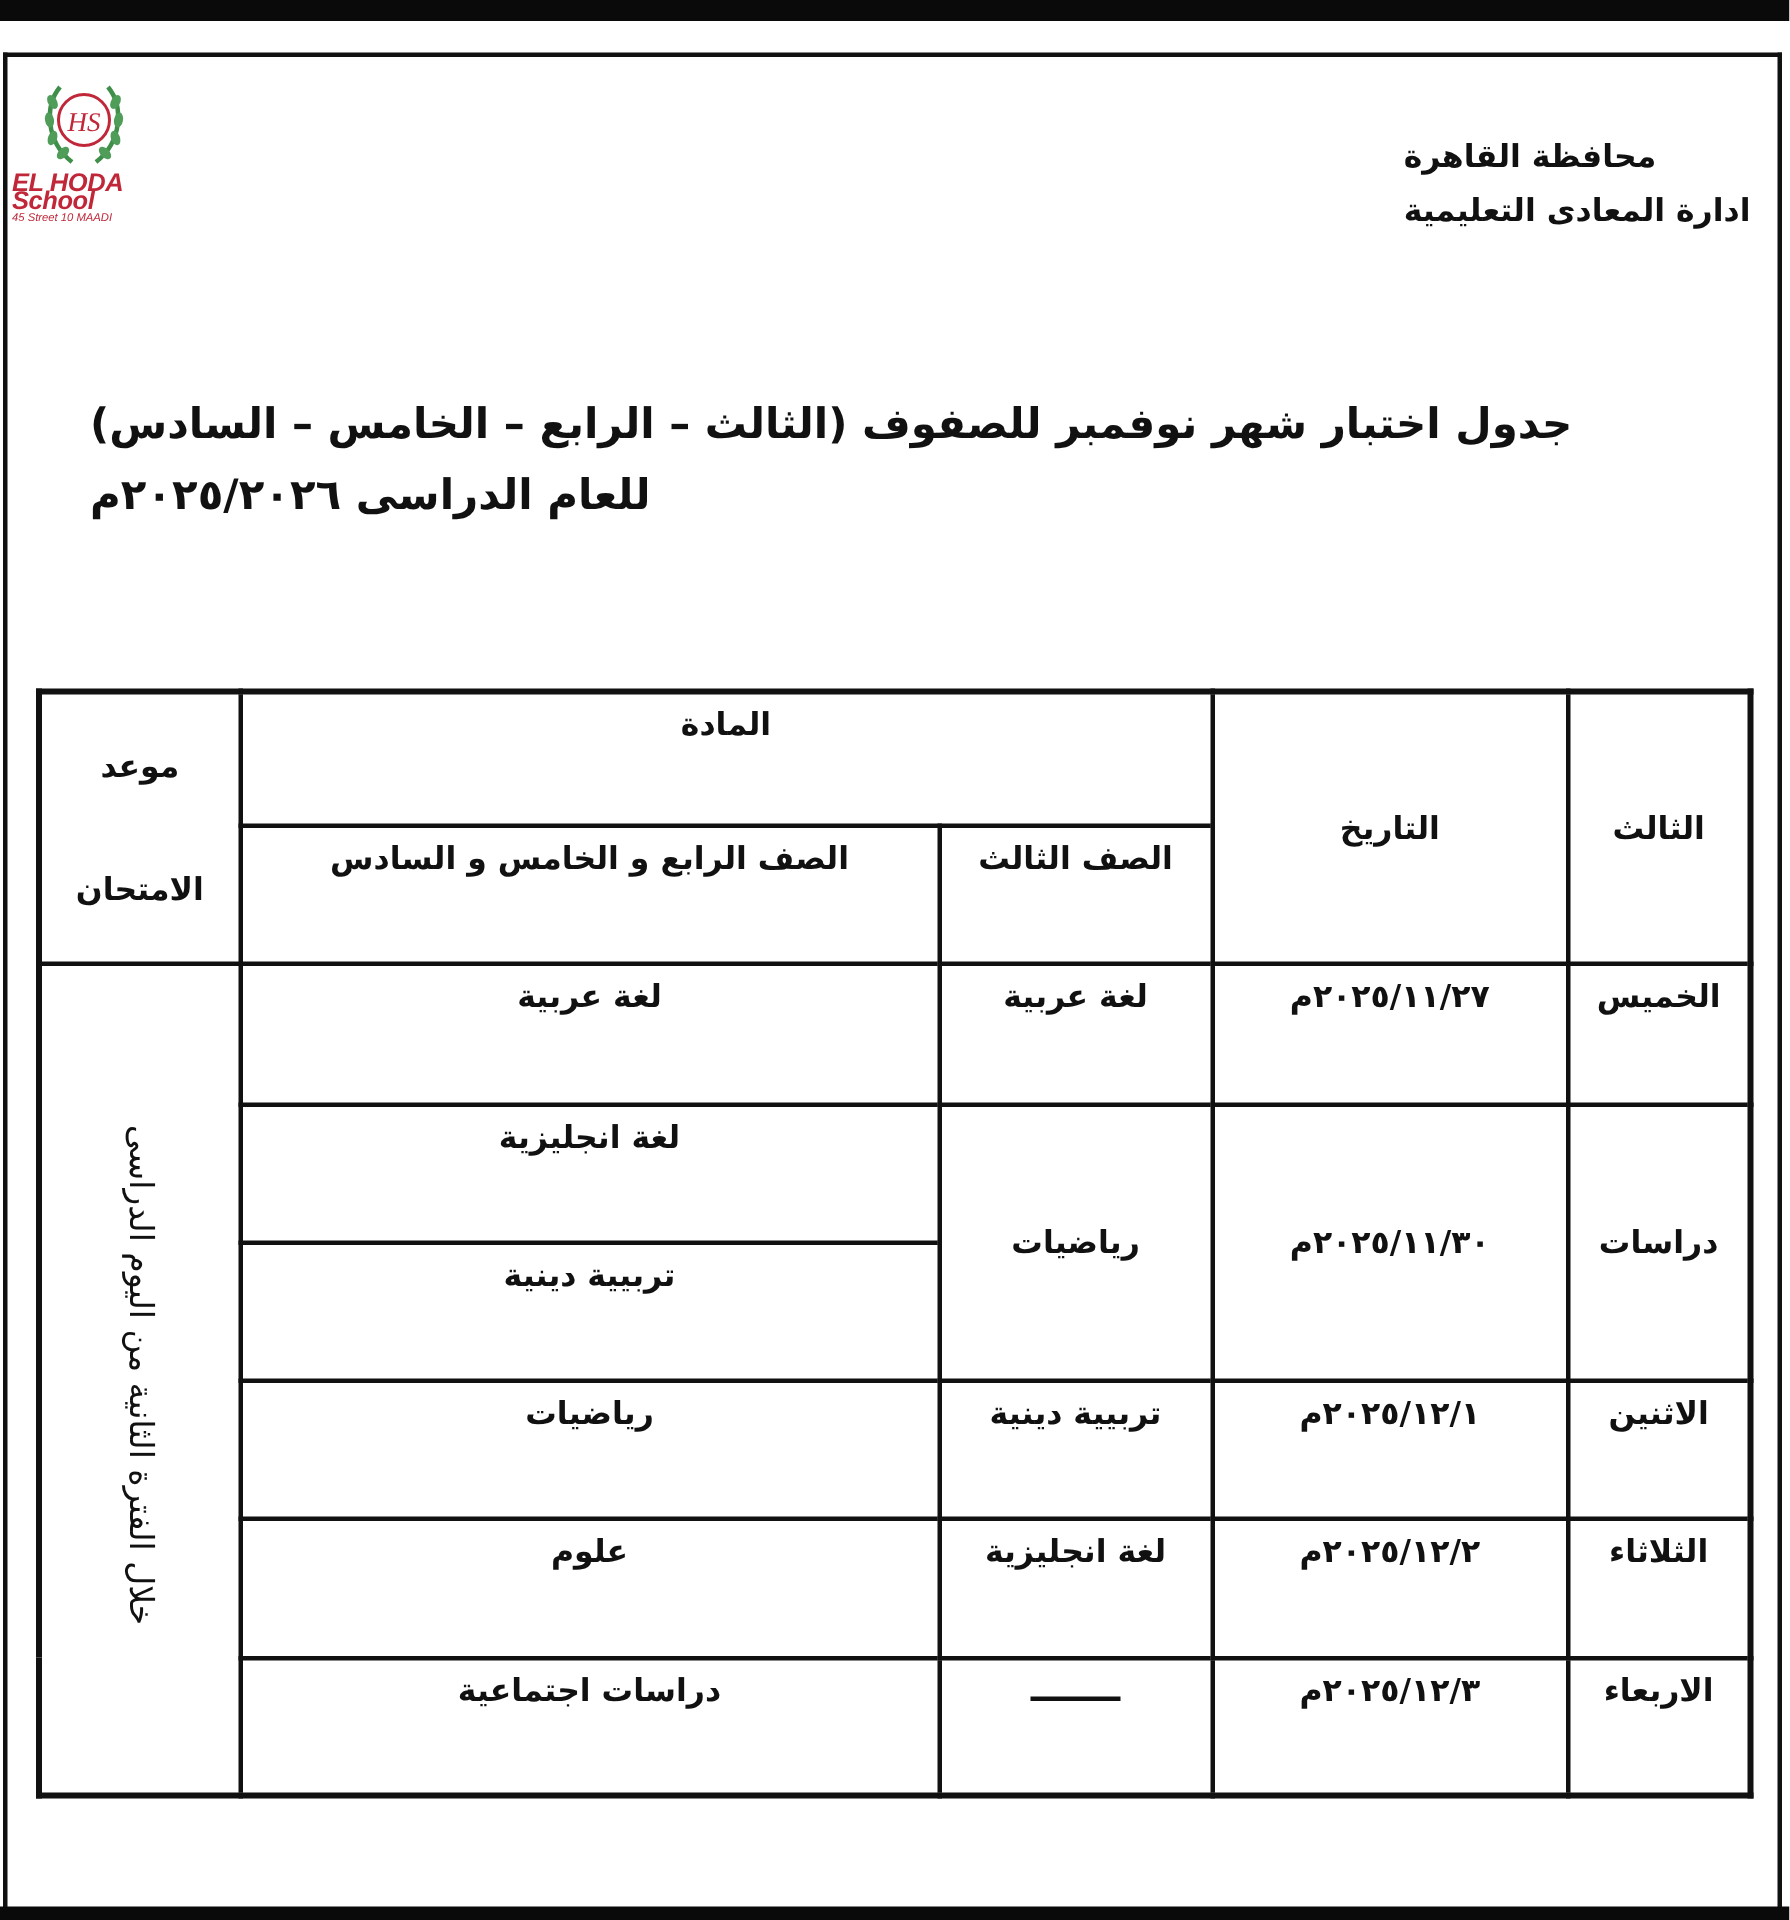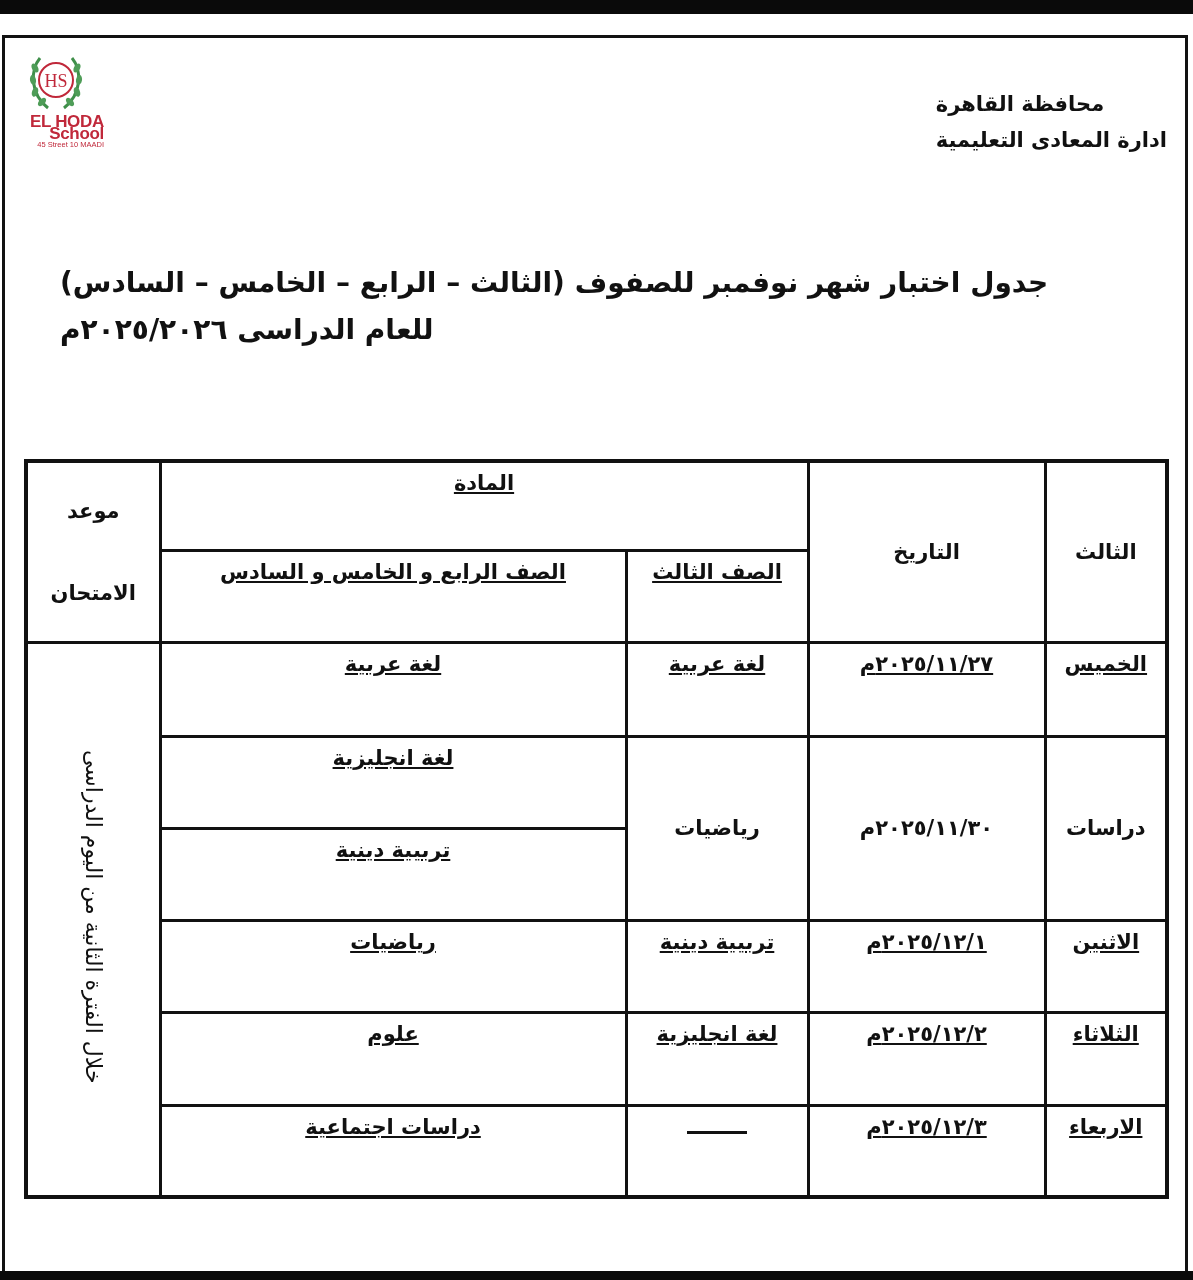--- a/index.html
+++ b/index.html
@@ -3,34 +3,34 @@
 <meta charset="utf-8">
 <style>
   * { box-sizing: border-box; margin: 0; padding: 0; }
   html, body { width: 1193px; height: 1280px; background: #ffffff; overflow: hidden; }
   body { position: relative; font-family: "DejaVu Sans", "Liberation Sans", sans-serif; color: #111; }
 
   .top-bar { position: absolute; left: 0; top: 0; width: 1193px; height: 14px; background: #0a0a0a; }
   .bottom-bar { position: absolute; left: 0; top: 1271px; width: 1193px; height: 9px; background: #0a0a0a; }
   .frame { position: absolute; left: 2px; top: 35px; width: 1186px; height: 1240px; border: 3px solid #111; border-bottom: none; background: #fff; }
 
-  .logo { position: absolute; left: 8px; top: 50px; width: 96px; text-align: right; }
+  .logo { position: absolute; left: 8px; top: 50px; width: 96px; text-align: left; font-style: italic; }
   .logo svg { display: block; margin: 0 auto; }
   .logo-name { font-family: "Liberation Sans", sans-serif; font-weight: bold; color: #c0283a; font-size: 17px; letter-spacing: -0.3px; line-height: 12px; }
   .logo-addr { font-family: "Liberation Sans", sans-serif; color: #c0283a; font-size: 7.5px; line-height: 9px; }
 
   .org-block { position: absolute; right: 26px; top: 86px; direction: rtl; text-align: left; font-family: "DejaVu Sans", sans-serif; font-weight: bold; font-size: 21px; line-height: 36px; }
 
   .title-block { position: absolute; left: 60px; width: 1080px; top: 258px; direction: rtl; text-align: left; font-family: "DejaVu Sans", sans-serif; font-weight: bold; }
   .title-line1 { font-size: 28px; line-height: 50px; }
   .title-line2 { font-size: 28px; line-height: 44px; }
 
   table.schedule { position: absolute; left: 24px; top: 459px; width: 1141px; border-collapse: collapse; direction: rtl; table-layout: fixed; border: 4px solid #111; }
   table.schedule td, table.schedule th { border: 3px solid #111; text-align: center; font-family: "DejaVu Sans", sans-serif; font-weight: bold; font-size: 21px; color: #111; }
-  .cell-top { vertical-align: top; padding-top: 8px; text-decoration: underline; }
+  .cell-top { vertical-align: top; padding-top: 8px; }
   .cell-mid { vertical-align: middle; }
   .vertical-note { writing-mode: vertical-rl; font-weight: normal !important; font-size: 22px !important; margin: 0 auto; display: inline-block; letter-spacing: 0; }
   .dash { display: inline-block; width: 60px; border-top: 3px solid #111; margin-top: 16px; }
   .subj-normal { font-weight: normal; }
 </style>
 </head>
 <body>
 
 <div class="top-bar"></div>
 <div class="frame"></div>

